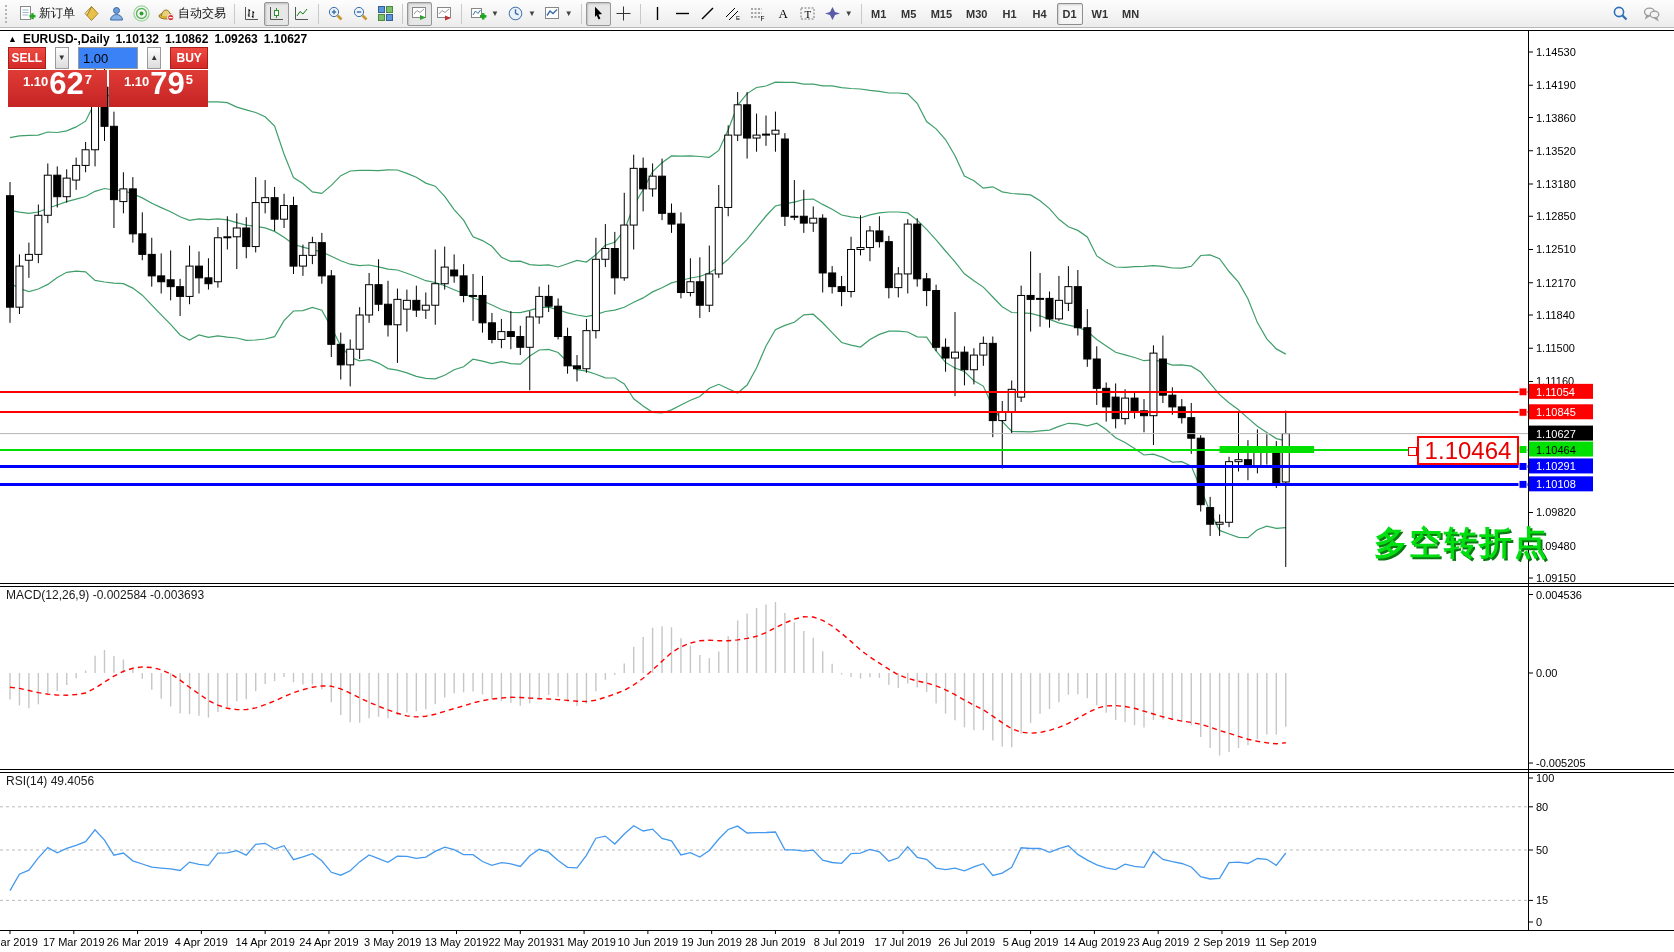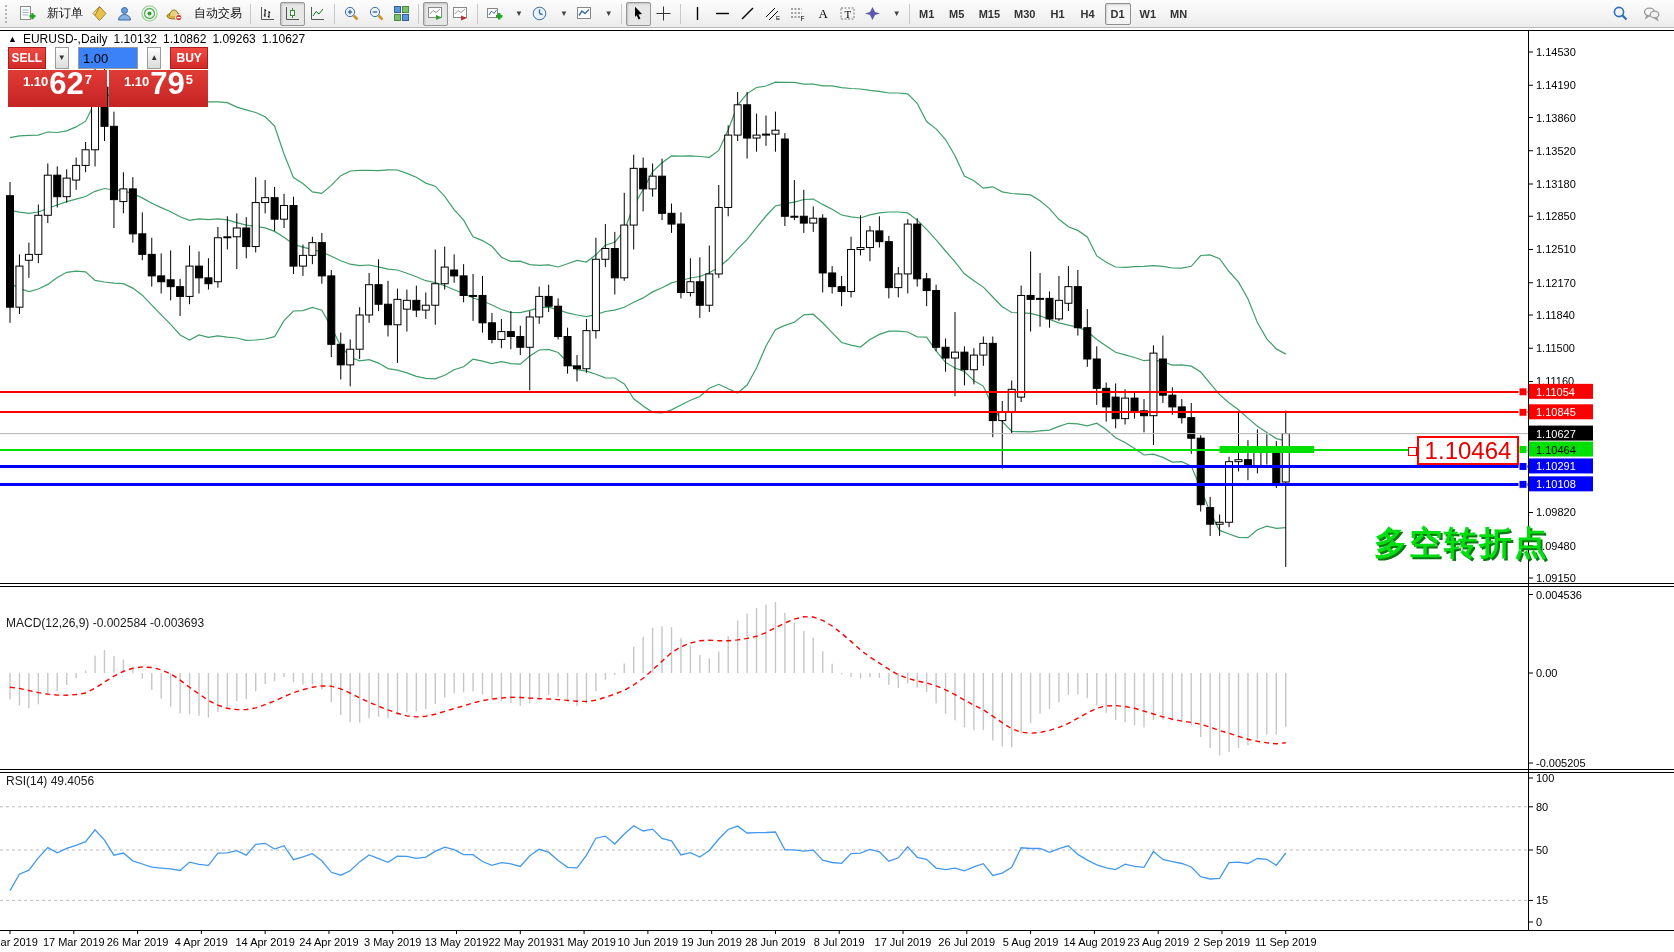--- a/index.html
+++ b/index.html
@@ -4,53 +4,53 @@
 <style>
   html,body{margin:0;padding:0;}
   body{width:1674px;height:952px;position:relative;overflow:hidden;background:#fff;
        font-family:"Liberation Sans",sans-serif;}
   
   .toolbar{position:absolute;left:0;top:0;width:1674px;height:28px;z-index:20;
            background:linear-gradient(#fdfdfd,#ececec);border-bottom:1px solid #b9b9b9;
            display:flex;align-items:center;padding:0 2px;box-sizing:border-box;}
   .grip{width:5px;height:18px;margin:0 3px;border-left:2px dotted #b5b5b5;}
   .sep{width:1px;height:20px;background:#c9c9c9;margin:0 4px;}
-  .tbtn{display:flex;align-items:center;gap:11px;height:24px;padding:1px 3px;background:transparent;
+  .tbtn{display:flex;align-items:center;gap:3px;height:24px;padding:1px 3px;background:transparent;
         border:1px solid transparent;border-radius:2px;font-family:inherit;cursor:default;}
   .tbtn.active{background:#e7e7e7;border:1px solid #979797;box-shadow:inset 1px 1px 2px rgba(0,0,0,.18);}
   .tbtn svg{width:17px;height:17px;display:block;}
   .tbtn .lbl{font-size:12px;color:#111;white-space:nowrap;}
   .caret{font-size:8px;color:#444;margin-left:1px;}
   .tfbtn{height:22px;min-width:26px;padding:1px 4px;background:transparent;border:1px solid transparent;
          font:bold 11px "Liberation Sans",sans-serif;color:#333;border-radius:2px;}
   .tfbtn.active{background:#f5f5f5;border:1px solid #8f8f8f;box-shadow:inset 1px 1px 2px rgba(0,0,0,.15);}
   .right-icons{margin-left:auto;display:flex;align-items:center;gap:6px;padding-right:8px;}
   
   #chart-svg{position:absolute;left:0;top:0;z-index:1;}
   .hdr{position:absolute;left:8px;top:32px;z-index:5;font-size:12px;color:#000;display:flex;gap:6px;align-items:center;}
   .hdr .tri{font-size:9px;}
-  .hdr b{font-weight:normal;}
+  .hdr b{font-weight:bold;}
   
   .panel{position:absolute;left:8px;top:47px;width:200px;z-index:6;}
   .prow1{display:flex;height:22px;gap:9px;}
   .btn-red{background:linear-gradient(#ef4a42,#d42a28);color:#fff;border:1px solid #a81e1c;
            font:bold 12px "Liberation Sans",sans-serif;}
   .sellbtn,.buybtn{width:49px;text-align:center;line-height:20px;}
   .spin{width:17px;background:linear-gradient(#fdfdfd,#dcdcdc);border:1px solid #9a9a9a;
         font-size:8px;color:#333;text-align:center;line-height:19px;}
   .vol{width:60px;border:1px solid #9a9a9a;background:#3b82f6;font:13px "Liberation Sans",sans-serif;
        text-align:left;padding:0 4px;box-sizing:border-box;}
   .prow2{display:flex;gap:2px;margin-top:1px;height:37px;}
   .bigprice{flex:1;background:linear-gradient(#e03c36,#c52425);color:#fff;display:flex;
             align-items:flex-end;justify-content:center;padding-bottom:1px;position:relative;}
   .bigprice .sm{font:bold 13px "Liberation Sans",sans-serif;margin-bottom:17px;}
   .bigprice .bg{font:bold 31px "Liberation Sans",sans-serif;line-height:30px;margin:7px 1px;}
   .bigprice .sup{font:bold 13px "Liberation Sans",sans-serif;align-self:flex-start;margin-top:2px;}
   .ind-label{position:absolute;left:6px;z-index:5;font-size:12px;color:#1a1a1a;}
-  #macd-label{top:616px;}
+  #macd-label{top:588px;}
   #rsi-label{top:774px;}
   .level-box{position:absolute;left:1417px;top:436px;width:98px;height:25px;z-index:7;background:#fff;
              border:2px solid #f00;color:#e80000;font:24px "Liberation Sans",sans-serif;
              text-align:center;line-height:25px;}
   .level-handle{position:absolute;left:1408px;top:447px;width:7px;height:7px;background:#fff;
                 border:1px solid #e00;z-index:7;}
   .turn-text{position:absolute;left:1374px;top:521px;z-index:7;font:bold 33px sans-serif;
              color:#00e010;text-shadow:2px 2px 0 #0c7a12;letter-spacing:2px;white-space:nowrap;text-align:center;}
 </style>
 </head>

